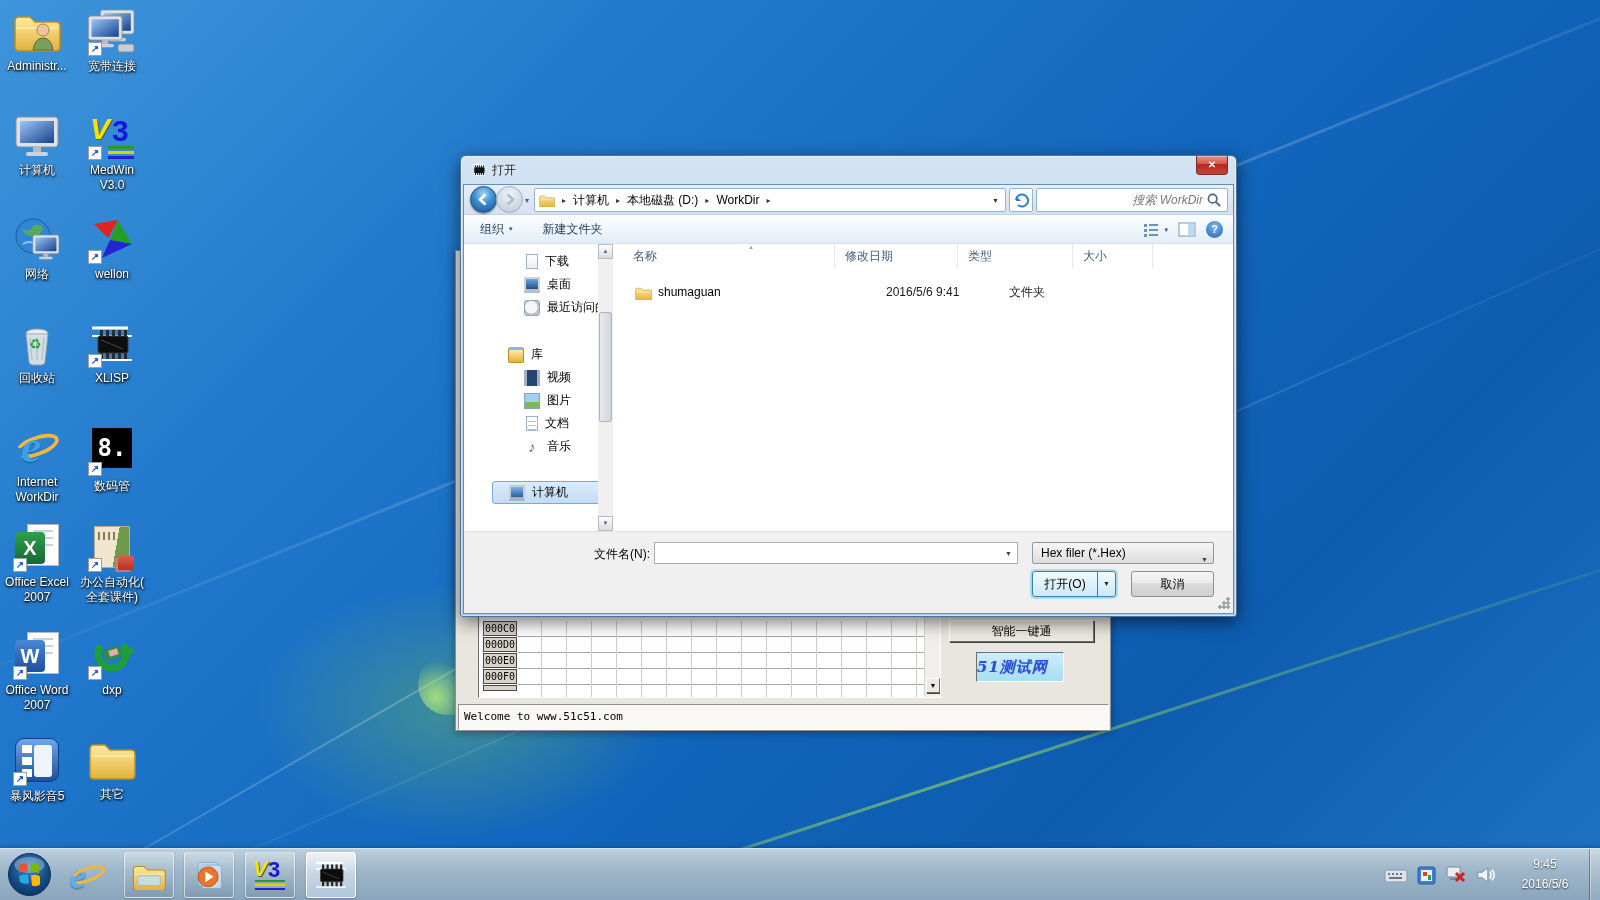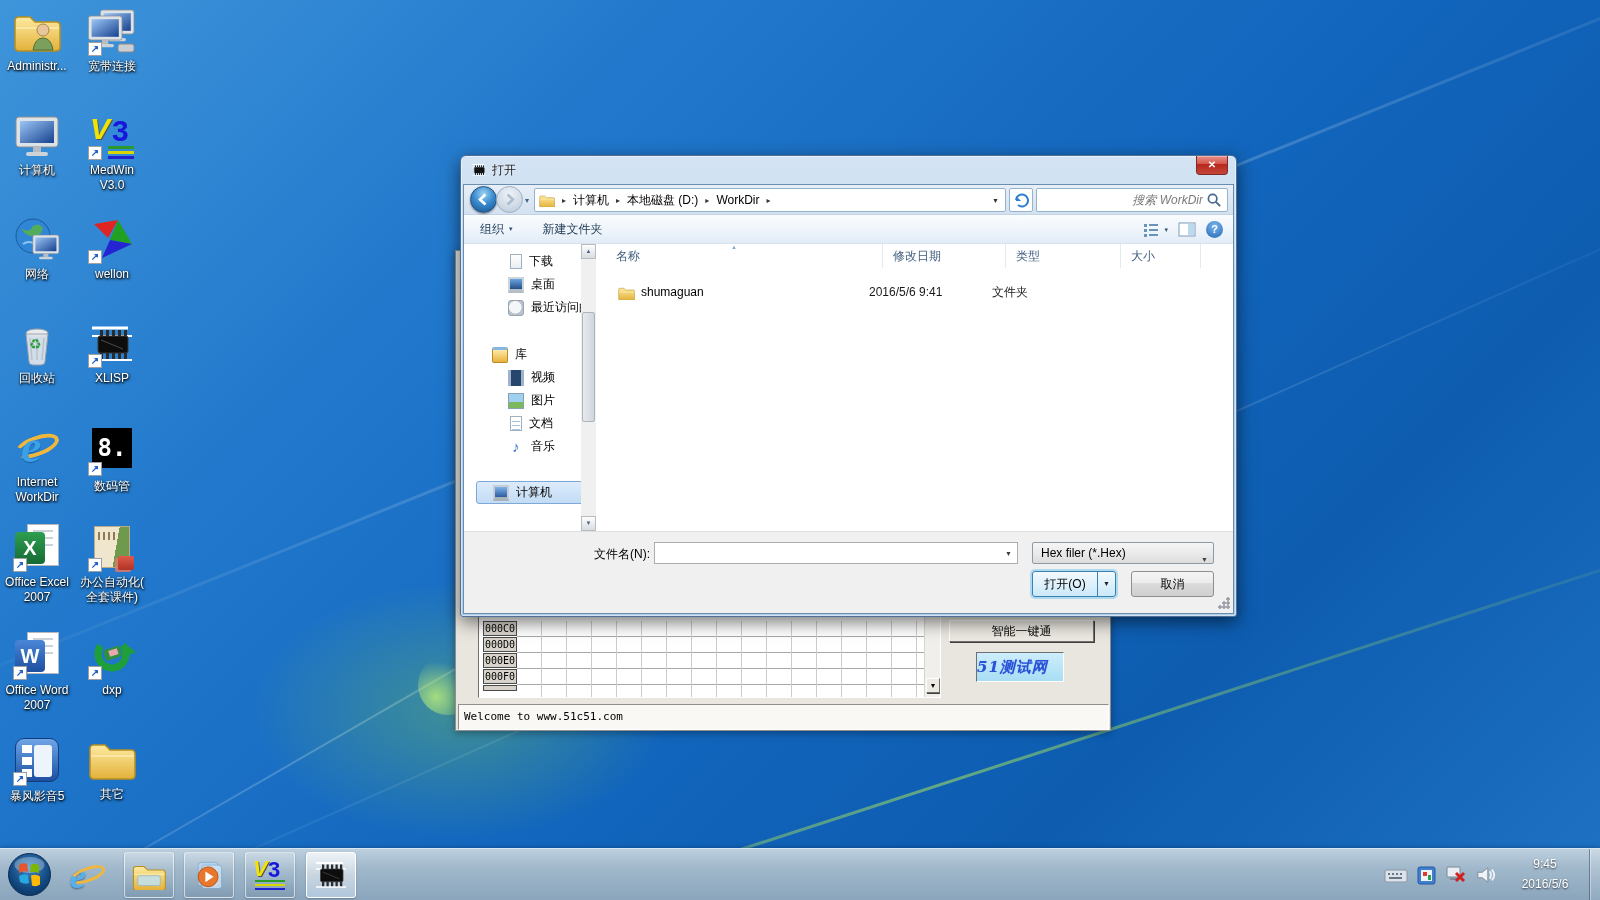--- a/index.html
+++ b/index.html
@@ -89,35 +89,35 @@
   .search-mag { position:absolute; right:5px; top:4px; }
 
   .cmdbar { height:29px; background:linear-gradient(#fbfdfe,#eaf2fa 70%,#e2ecf6); border-bottom:1px solid #d7e2ee; display:flex; align-items:center; padding:0 10px 0 16px; flex:none; position:relative; font-size:12px; color:#1f3a56; }
   .cmditem { display:flex; align-items:center; gap:5px; cursor:pointer; }
   .cmditem .tiny { font-size:7px; color:#35526f; }
   .cmd-gap { width:30px; }
   .cmd-right { position:absolute; right:10px; top:0; height:29px; display:flex; align-items:center; gap:10px; }
   .helpbtn { width:17px; height:17px; border-radius:50%; background:radial-gradient(circle at 50% 30%,#7ab6ee,#2468b4); color:#fff; font-size:11px; font-weight:bold; text-align:center; line-height:17px; cursor:pointer; }
 
   .content { flex:1; display:flex; min-height:0; position:relative; }
-  .sidebar { width:132px; position:relative; flex:none; overflow:hidden; }
+  .sidebar { width:149px; position:relative; flex:none; overflow:hidden;padding-left:16px; }
   .side-item { height:23px; display:flex; align-items:center; gap:7px; padding-left:44px; font-size:12px; color:#000; cursor:pointer; white-space:nowrap; }
   .side-item.group { padding-left:28px; }
   .gap-lib { margin-top:24px; } .gap-net { margin-top:23px; }
   .side-item.selected { margin:23px 6px 0 12px; padding-left:16px; border:1px solid #7ea8d8; border-radius:3px; background:linear-gradient(#dcebfb,#c3dcf5); }
   .si { width:16px; height:16px; flex:none; position:relative; }
   .sideScroll { position:absolute; right:0; top:0; width:15px; height:100%; background:#f0f0f0; }
   .sideScroll .arr { position:absolute; left:0; width:15px; height:15px; background:linear-gradient(#fdfdfd,#d8dde2); border:1px solid #b8bcc0; font-size:6px; text-align:center; line-height:13px; color:#4d6185; }
   .sideScroll .up { top:0; } .sideScroll .dn { bottom:0; }
   .sideScroll .thumb { position:absolute; left:1px; top:68px; width:13px; height:110px; background:linear-gradient(90deg,#e7eaee,#cfd6dd); border:1px solid #aeb4bb; border-radius:2px; }
 
   .filearea { flex:1; position:relative; }
   .fhead { display:flex; height:24px; position:relative; }
   .fh { font-size:12px; color:#41607f; border-right:1px solid #e4e9ee; display:flex; align-items:flex-end; padding-bottom:3px; cursor:pointer; }
-  .fh-name { width:287px; padding-left:20px; } .fh-date { width:123px; padding-left:10px; } .fh-type { width:115px; padding-left:10px; } .fh-size { width:80px; padding-left:10px; }
+  .fh-name { width:222px; padding-left:20px; } .fh-date { width:123px; padding-left:10px; } .fh-type { width:115px; padding-left:10px; } .fh-size { width:80px; padding-left:10px; }
   .sortmark { position:absolute; left:135px; top:0; font-size:6px; color:#86aac8; }
   .frow { display:flex; align-items:center; height:22px; margin-top:13px; font-size:12px; color:#000; cursor:pointer; }
   .fc-name { width:263px; display:flex; align-items:center; gap:6px; padding-left:22px; }
   .fc-date { width:123px; padding-left:10px; color:#1a1a1a; }
   .fc-type { width:115px; padding-left:10px; color:#1a1a1a; }
 
   .dfooter { height:82px; flex:none; background:#f0f0f0; border-top:1px solid #dfdfdf; position:relative; font-size:12px; }
   .fn-label { position:absolute; left:0; top:14px; width:186px; text-align:right; color:#000; }
   .fn-combo { position:absolute; left:190px; top:10px; width:364px; height:22px; background:#fff; border:1px solid #abadb3; }
   .fn-combo input { position:absolute; left:3px; top:1px; width:335px; height:18px; border:none; outline:none; font-size:12px; font-family:"Liberation Sans",sans-serif; }

